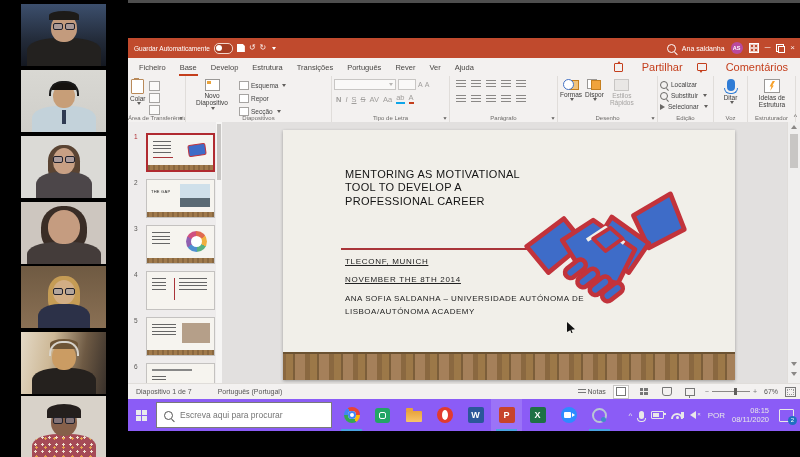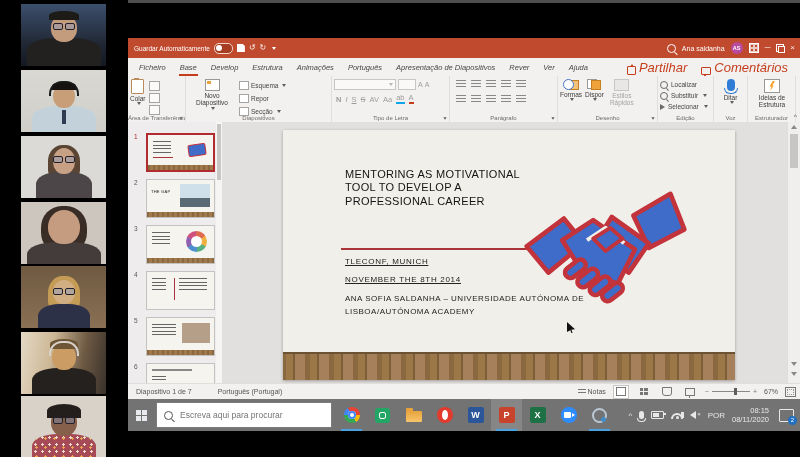--- a/index.html
+++ b/index.html
@@ -65,25 +65,25 @@
   .ptitle .rgt{margin-left:auto;display:flex;align-items:center;gap:6px;padding-right:5px;}
   .magw{width:7px;height:7px;border:1px solid #fff;border-radius:50%;position:relative;}
   .magw::after{content:"";position:absolute;right:-3px;bottom:-2px;width:4px;height:1px;background:#fff;transform:rotate(45deg);}
   .avatar{width:12px;height:12px;border-radius:50%;background:#b94a9e;font-size:5.5px;font-weight:bold;
           display:flex;align-items:center;justify-content:center;color:#fff;}
   .rst{width:6px;height:6px;border:1px solid #fff;position:relative;}
   .rst::before{content:"";position:absolute;left:1px;top:1px;width:5px;height:5px;border:1px solid #fff;background:#c04a2d;}
   .gridic{width:8px;height:8px;border:1px solid #fff;display:grid;grid-template-columns:1fr 1fr;grid-template-rows:1fr 1fr;}
   .gridic i{border:0.5px solid rgba(255,255,255,.7);}
   
-  .tabs{height:18px;display:flex;align-items:stretch;padding-left:4px;background:#f3f1f0;font-style:italic;}
+  .tabs{height:18px;display:flex;align-items:stretch;padding-left:4px;background:#f3f1f0;}
   .tab{padding:0 7px;display:flex;align-items:center;font-size:7.5px;color:#484644;position:relative;white-space:nowrap;}
   .tab.active::after{content:"";position:absolute;left:6px;right:6px;bottom:0;height:2px;background:#c43e1c;}
   .tabs-right{margin-left:auto;display:flex;align-items:center;gap:2px;padding-right:6px;}
-  .pill{display:flex;align-items:flex-end;gap:3px;color:#c43e1c;font-size:13px;padding:0 6px;}
+  .pill{display:flex;align-items:center;gap:19px;color:#c43e1c;font-size:11px;padding:0 6px;}
   .shico{width:7px;height:7px;border:1px solid #c43e1c;border-radius:1px;position:relative;}
   .shico::after{content:"";position:absolute;left:2px;top:-3px;border-left:2px solid transparent;border-right:2px solid transparent;border-bottom:3px solid #c43e1c;}
   .cmico{width:8px;height:6px;border:1px solid #c43e1c;border-radius:1px;position:relative;}
   .cmico::after{content:"";position:absolute;left:1px;bottom:-3px;border-left:2px solid transparent;border-right:2px solid transparent;border-top:3px solid #c43e1c;}
   
   .ribbon{height:46px;display:flex;border-bottom:1px solid #d6d3d1;background:#f3f1f0;position:relative;}
   .rg{position:relative;border-right:1px solid #e0ddda;box-sizing:border-box;padding:3px 2px 10px;}
   .glabel{position:absolute;bottom:1px;left:0;right:0;text-align:center;font-size:6px;color:#6e6c6a;white-space:nowrap;overflow:hidden;}
   .launch{position:absolute;right:2px;bottom:2px;transform:scale(.8);}
   .w1{width:58px}.w2{width:146px}.w3{width:118px}.w4{width:108px}.w5{width:100px}.w6{width:56px}.w7{width:34px}.w8{width:48px}
@@ -185,21 +185,21 @@
   .vb .g3{width:8px;height:7px;border:1px solid #777;border-radius:0 0 3px 3px;}
   .vb .g4{width:8px;height:6px;border:1px solid #777;position:relative;}
   .vb .g4::after{content:"";position:absolute;left:3px;bottom:-3px;width:1px;height:3px;background:#777;}
   .zslider{display:flex;align-items:center;gap:3px;color:#777;}
   .ztrack{width:38px;height:1px;background:#8a8886;position:relative;}
   .zknob{position:absolute;left:22px;top:-3px;width:3px;height:7px;background:#605e5c;}
   .fitic{width:9px;height:8px;border:1px solid #777;position:relative;}
   .fitic::after{content:"";position:absolute;inset:1px;border:1px dotted #999;}
 
   
-  #taskbar{position:absolute;left:128px;top:399px;width:672px;height:32px;background:#737373;display:flex;align-items:center;}
+  #taskbar{position:absolute;left:128px;top:399px;width:672px;height:32px;background:#8b5cf6;display:flex;align-items:center;}
   .start{width:26px;height:100%;display:flex;align-items:center;justify-content:center;}
   .winlogo{display:grid;grid-template-columns:5px 5px;grid-template-rows:5px 5px;gap:1px;}
   .winlogo i{background:#e8eaed;display:block;}
   .tsearch{width:176px;height:26px;background:#fff;display:flex;align-items:center;gap:5px;padding:0 7px;box-sizing:border-box;margin-left:2px;border:1px solid #7a7a7a;}
   .tsearch .magg{width:7px;height:7px;border:1px solid #555;border-radius:50%;position:relative;flex:none;}
   .tsearch .magg::after{content:"";position:absolute;right:-3px;bottom:-2px;width:4px;height:1px;background:#555;transform:rotate(45deg);}
   .tsearch input{border:none;outline:none;font-size:8.5px;width:100%;color:#333;background:transparent;font-family:"Liberation Sans",sans-serif;}
   .ticons{display:flex;align-items:center;height:100%;margin-left:4px;}
   .ticon{width:31px;height:100%;display:flex;align-items:center;justify-content:center;position:relative;}
   .ticon.run::after{content:"";position:absolute;bottom:0;left:5px;right:5px;height:2px;background:#4aa3e0;}
@@ -335,27 +335,24 @@
       <div class="tab active">
           <span>Base</span>
         </div>
       <div class="tab">
           <span>Develop</span>
         </div>
       <div class="tab">
           <span>Estrutura</span>
         </div>
       <div class="tab">
-          <span>Animações</span>
+          <span>Transições</span>
         </div>
       <div class="tab">
           <span>Português</span>
-        </div>
-      <div class="tab">
-          <span>Apresentação de Diapositivos</span>
         </div>
       <div class="tab">
           <span>Rever</span>
         </div>
       <div class="tab">
           <span>Ver</span>
         </div>
       <div class="tab">
           <span>Ajuda</span>
         </div>

